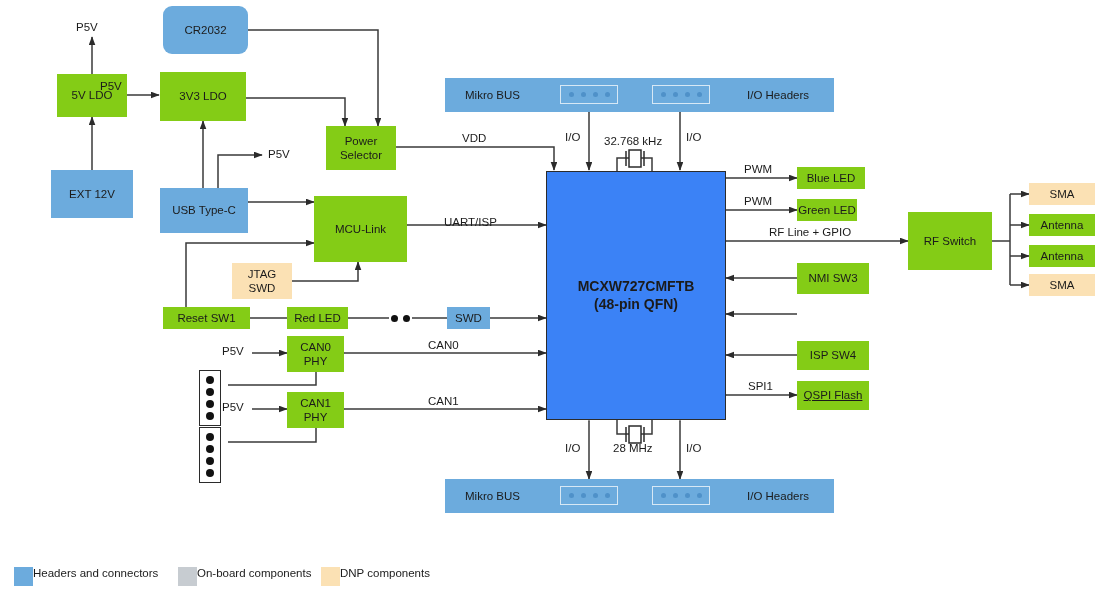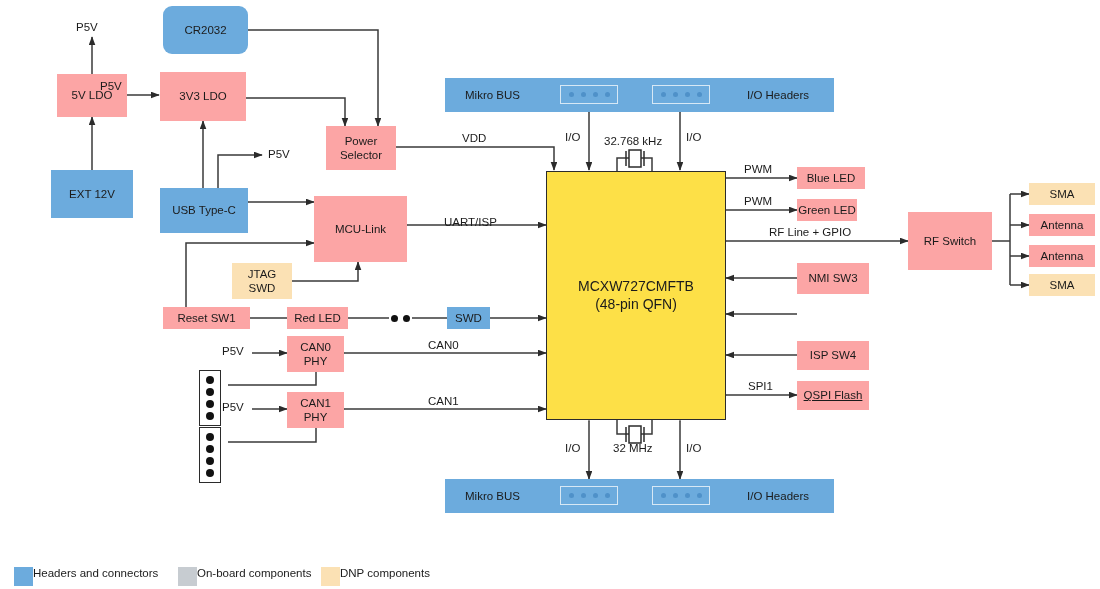--- a/index.html
+++ b/index.html
@@ -4,23 +4,23 @@
 <style>
   html,body{margin:0;padding:0;background:#ffffff;}
   body{width:1100px;height:589px;overflow:hidden;
        font-family:"Liberation Sans","DejaVu Sans",sans-serif;}
   #root{position:relative;width:1100px;height:589px;background:#fff;}
   svg{position:absolute;left:0;top:0;}
   .blk{position:absolute;box-sizing:border-box;display:flex;align-items:center;
        justify-content:center;text-align:center;font-size:11.5px;color:#1b1b1b;
        line-height:1.25;}
   .blue{background:#6cabdd;}
-  .gray{background:#fca5a5;}
+  .gray{background:#84cc16;}
   .orange{background:#fbe1b4;}
-  .white{background:#fde047;border:1.4px solid #2b2b2b;font-size:14px;font-weight:normal;}
+  .white{background:#3b82f6;border:1.4px solid #2b2b2b;font-size:14px;font-weight:bold;}
   .lbl{position:absolute;font-size:11.5px;color:#1b1b1b;white-space:nowrap;}
   .bus{position:absolute;background:#6cabdd;display:flex;align-items:center;}
   .bus .bt{position:absolute;font-size:11.5px;color:#1b1b1b;}
   .pinbox{position:absolute;border:1.5px solid #d7e8f5;display:flex;
           align-items:center;justify-content:space-around;padding:0 4px;
           box-sizing:border-box;}
   .pinbox i{width:5px;height:5px;border-radius:50%;background:#4f91c9;display:block;}
   .hdr{position:absolute;border:1.6px solid #2b2b2b;background:#fff;
        display:flex;flex-direction:column;align-items:center;justify-content:space-around;
        padding:3px 0;box-sizing:border-box;}
@@ -248,21 +248,21 @@
   <span class="lbl" style="left:444px;top:216px;">UART/ISP</span>
   <span class="lbl" style="left:222px;top:345px;">P5V</span>
   <span class="lbl" style="left:222px;top:401px;">P5V</span>
   <span class="lbl" style="left:428px;top:339px;">CAN0</span>
   <span class="lbl" style="left:428px;top:395px;">CAN1</span>
   <span class="lbl" style="left:565px;top:131px;">I/O</span>
   <span class="lbl" style="left:686px;top:131px;">I/O</span>
   <span class="lbl" style="left:565px;top:442px;">I/O</span>
   <span class="lbl" style="left:686px;top:442px;">I/O</span>
   <span class="lbl" style="left:604px;top:135px;">32.768 kHz</span>
-  <span class="lbl" style="left:613px;top:442px;">32 MHz</span>
+  <span class="lbl" style="left:613px;top:442px;">28 MHz</span>
   <span class="lbl" style="left:744px;top:163px;">PWM</span>
   <span class="lbl" style="left:744px;top:195px;">PWM</span>
   <span class="lbl" style="left:769px;top:226px;">RF Line + GPIO</span>
   <span class="lbl" style="left:748px;top:380px;">SPI1</span>
 
   <div class="legend" style="left:14px;top:561px;">
     <span class="sw" style="background:#6cabdd;"></span>
     <span class="lgt">Headers and connectors</span>
   </div>
   <div class="legend" style="left:178px;top:561px;">

